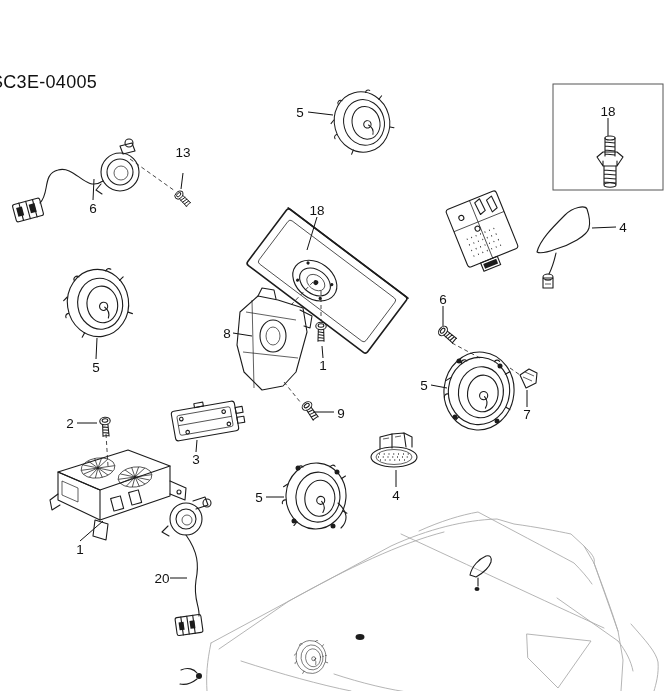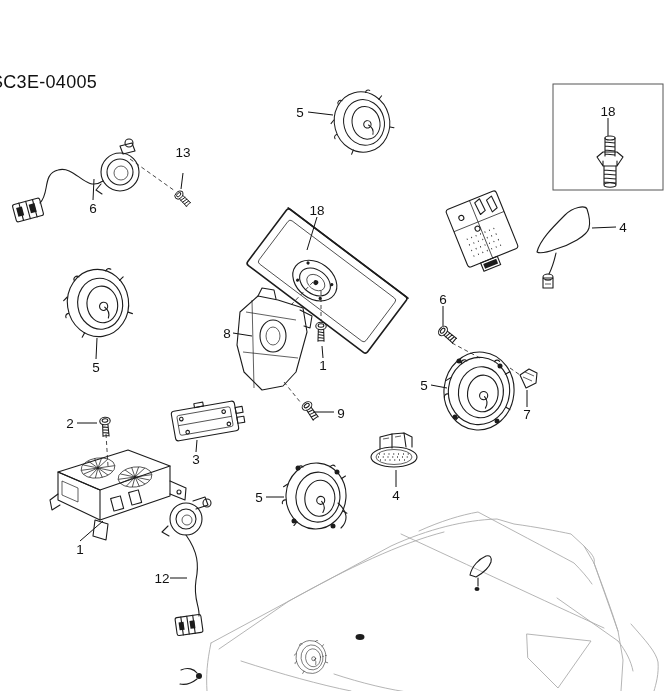--- a/index.html
+++ b/index.html
@@ -274,16 +274,16 @@
   <span class="callout" style="left:424px;top:385px">5</span>
   <span class="callout" style="left:259px;top:497px">5</span>
   <span class="callout" style="left:443px;top:299px">6</span>
   <span class="callout" style="left:527px;top:414px">7</span>
   <span class="callout" style="left:227px;top:333px">8</span>
   <span class="callout" style="left:341px;top:413px">9</span>
   <span class="callout" style="left:317px;top:210px">18</span>
   <span class="callout" style="left:323px;top:365px">1</span>
   <span class="callout" style="left:93px;top:208px">6</span>
   <span class="callout" style="left:183px;top:152px">13</span>
-  <span class="callout" style="left:162px;top:578px">12</span>
+  <span class="callout" style="left:162px;top:578px">20</span>
   <span class="callout" style="left:623px;top:227px">4</span>
   <span class="callout" style="left:608px;top:111px">18</span>
 </div>
 
 </body></html>

